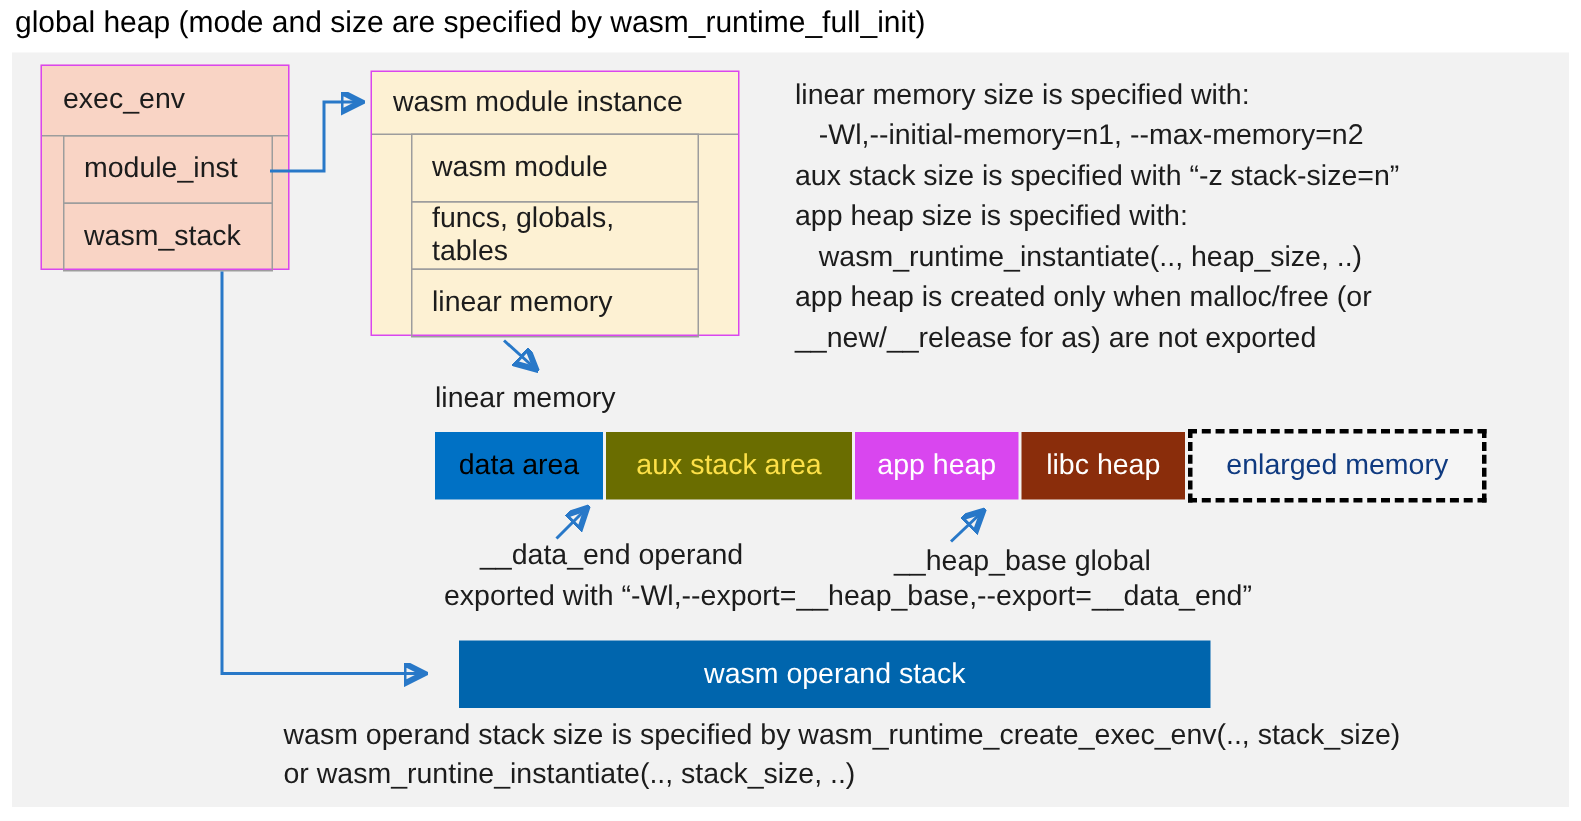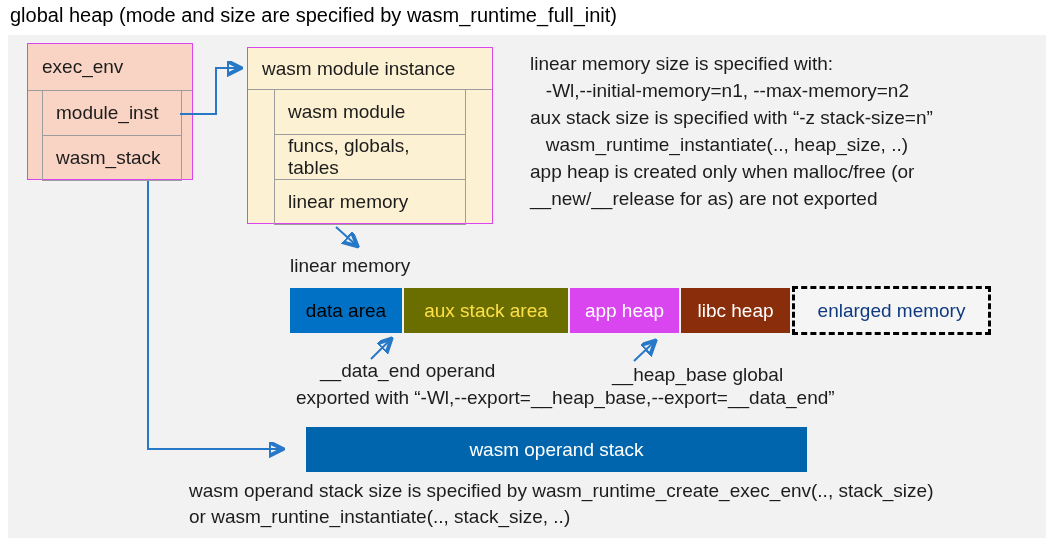--- a/index.html
+++ b/index.html
@@ -75,35 +75,36 @@
     <div class="box-header">wasm module instance</div>
     <div class="box-cell cell-0">wasm module</div>
     <div class="box-cell cell-1">funcs, globals, tables</div>
     <div class="box-cell cell-2">linear memory</div>
   </div>
 
   <div class="spec-notes">
     <div class="spec-line">linear memory size is specified with:</div>
     <div class="spec-line">   -Wl,--initial-memory=n1, --max-memory=n2</div>
     <div class="spec-line">aux stack size is specified with “-z stack-size=n”</div>
+    <div class="spec-line">app heap size is specified with:</div>
     <div class="spec-line">   wasm_runtime_instantiate(.., heap_size, ..)</div>
     <div class="spec-line">app heap is created only when malloc/free (or</div>
     <div class="spec-line">__new/__release for as) are not exported</div>
   </div>
 
   <div class="label-text" style="left:290px; top:255px;">linear memory</div>
 
   <div class="seg" style="left: 290px; width: 112px; background-color: rgb(0, 113, 197); color: #000000;">data area</div>
   <div class="seg" style="left: 404px; width: 164px; background-color: rgb(106, 109, 0); color: #fde047;">aux stack area</div>
   <div class="seg" style="left: 570px; width: 109px; background-color: #d946ef; color: rgb(255, 255, 255);">app heap</div>
   <div class="seg" style="left: 681px; width: 109px; background-color: rgb(138, 45, 11); color: rgb(255, 255, 255);">libc heap</div>
   <div class="seg seg-enlarged" style="left: 792px; width: 199px; background-color: rgb(245, 245, 245); color: rgb(15, 58, 128);">enlarged memory</div>
 
   <div class="label-text" style="left:320px; top:360px;">__data_end operand</div>
-  <div class="label-text" style="left:612px; top:364px;">__heap_base global</div>
+  <div class="label-text" style="left:596px; top:364px;">__heap_base global</div>
   <div class="label-text" style="left:296px; top:387px;">exported with “-Wl,--export=__heap_base,--export=__data_end”</div>
 
   <div class="operand-bar" style="background-color: rgb(0, 101, 173); margin-left: 16px;">wasm operand stack</div>
 
   <div class="label-text" style="left:189px; top:480px;">wasm operand stack size is specified by wasm_runtime_create_exec_env(.., stack_size)</div>
   <div class="label-text" style="left:189px; top:506px;">or wasm_runtine_instantiate(.., stack_size, ..)</div>
 
   <svg class="arrows" viewBox="0 0 1054 547">
     <defs>
       <marker id="ah" markerWidth="8" markerHeight="8" refX="6" refY="3.5" orient="auto">

